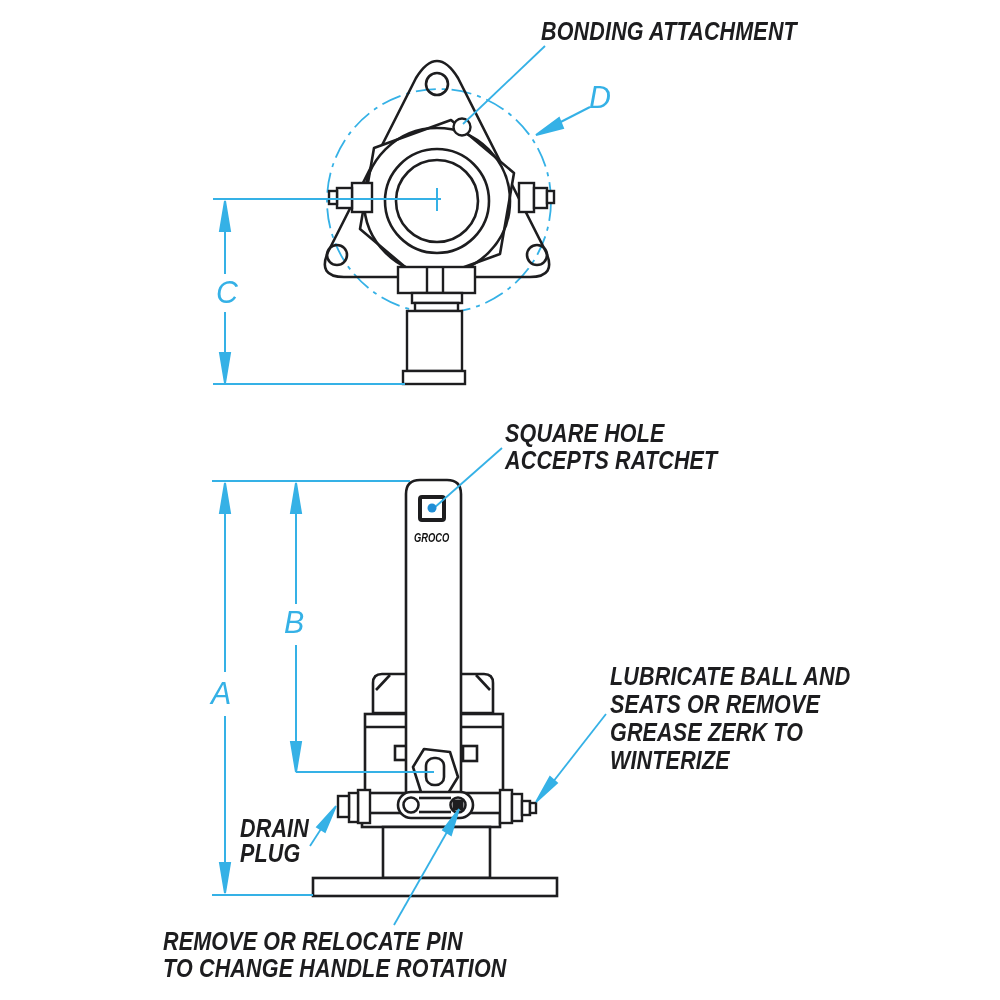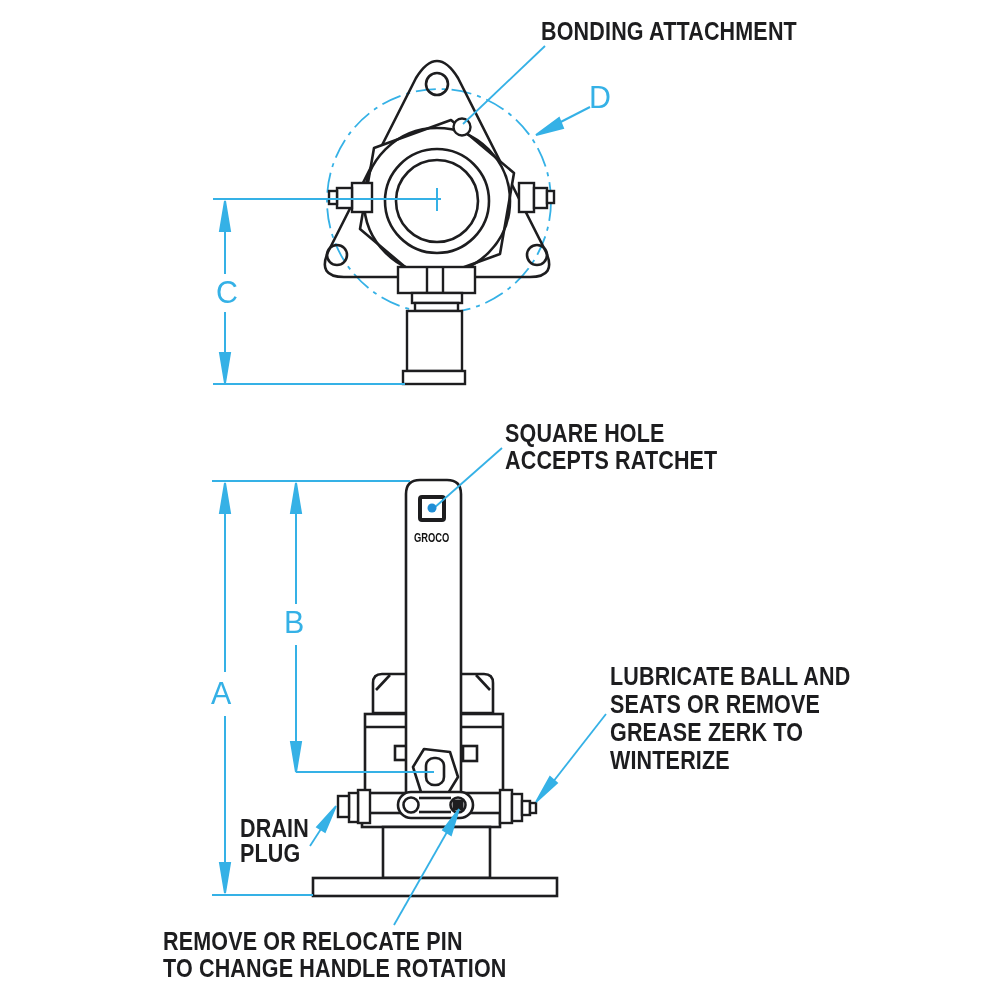--- a/index.html
+++ b/index.html
@@ -1,18 +1,18 @@
 <!DOCTYPE html>
 <html><head>
 <meta charset="utf-8">
 <style>
   html,body{margin:0;padding:0;background:#ffffff;}
   .canvas{
     position:relative;width:1000px;height:1000px;background:#ffffff;
-    font-family:"Liberation Sans",sans-serif;overflow:hidden;
+    font-family:"Liberation Sans",sans-serif;overflow:hidden;font-style:italic;
   }
   .drawing{position:absolute;left:0;top:0;}
   .ann{
     position:absolute;color:#1d1d1f;font-weight:bold;font-size:25px;
     line-height:27px;white-space:nowrap;transform:scaleX(0.86);
     transform-origin:left top;letter-spacing:0.2px;
   }
   .ann .ln{white-space:nowrap;}
   .dim-letter{
     position:absolute;color:#35b1e6;font-weight:normal;font-size:31px;

